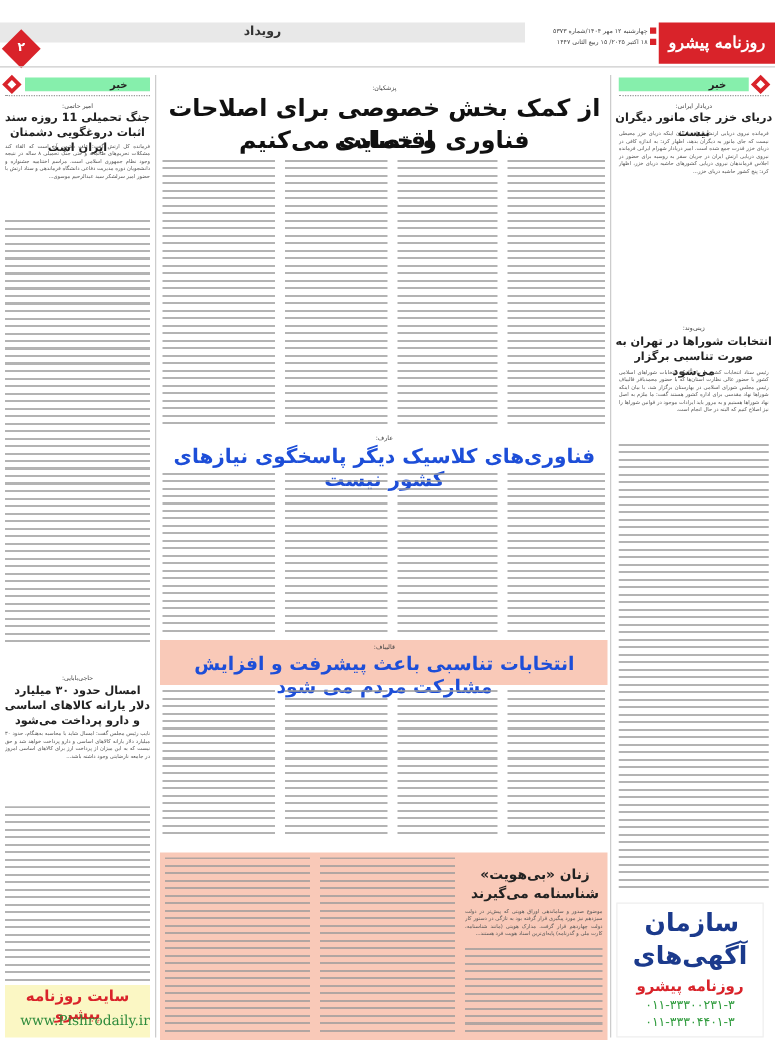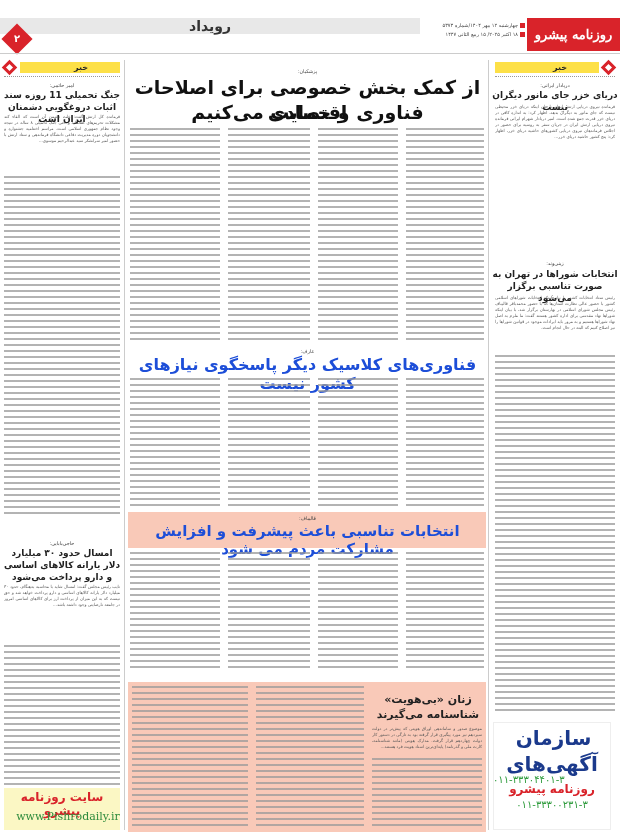--- a/index.html
+++ b/index.html
@@ -1,26 +1,26 @@
 <!DOCTYPE html>
 <html><head>
 <meta charset="utf-8">
 <style>
 *{box-sizing:border-box;margin:0;padding:0}
 body{width:620px;height:837px;background:#fff;font-family:"DejaVu Sans",sans-serif;position:relative;overflow:hidden;direction:rtl;color:#222}
 .abs{position:absolute}
 .topbar{left:0;top:18px;width:420px;height:16px;background:#e8e8e8}
-.topbar-title{left:0;top:18px;width:420px;height:16px;text-align:center;font-size:14px;font-weight:bold;line-height:16px;color:#333}
+.topbar-title{left:0;top:18px;width:420px;height:16px;text-align:center;font-size:10px;font-weight:bold;line-height:16px;color:#333}
 .pgnum{left:6px;top:28px;width:22px;height:22px;background:#d9232a;transform:rotate(45deg);}
 .pgnum-t{left:6px;top:28px;width:22px;height:22px;color:#fff;font-size:10px;font-weight:bold;text-align:center;line-height:22px}
 .hrule{left:0;top:53px;width:620px;height:1px;background:#ccc}
 .logo{left:527px;top:18px;width:93px;height:33px;background:#d9232a;color:#fff;font-family:"DejaVu Serif",serif;font-size:13px;text-align:center;line-height:33px;font-weight:bold}
 .dateline{left:430px;top:21px;width:95px;font-size:5px;line-height:9px;color:#444;text-align:right}
 .dateline span.sq{display:inline-block;width:5px;height:5px;background:#d9232a;margin-left:2px;vertical-align:middle}
-.sec{height:11px;background:#fde047;font-size:8px;font-weight:bold;line-height:11px;padding-right:32px;color:#222}
+.sec{height:11px;background:#86efac;font-size:8px;font-weight:bold;line-height:11px;padding-right:18px;color:#222}
 .sec-ic{width:11px;height:11px;border:3px solid #d9232a;transform:rotate(45deg);background:#fff}
 .col{font-size:4.2px;line-height:6.1px;color:#555;text-align:justify;overflow:hidden}
 .lines{background:repeating-linear-gradient(to bottom,#9a9a9a 0 1.6px,transparent 1.6px 6px);opacity:.75}
 .kicker{font-size:5px;color:#444;text-align:center}
 .h-small{font-size:9px;font-weight:bold;text-align:center;color:#222;line-height:12px}
 .h-big{font-size:19px;font-weight:bold;text-align:center;color:#111;line-height:25px}
 .h-mid{font-size:16px;font-weight:bold;text-align:center;color:#1d4ed8}
 .vline{width:1px;background:#ccc}
 .pinkbox{background:#f9c9b8}
 .adbox{left:493px;top:722px;width:118px;height:108px;background:#fff;border:1px solid #eee}
@@ -50,21 +50,21 @@
 <div class="abs h-small" style="left:492px;top:268px;width:126px">انتخابات شوراها در تهران به صورت تناسبی برگزار می‌شود</div>
 <div class="abs col" style="left:495px;top:295px;width:120px;height:420px">رئیس ستاد انتخابات کشور با بیان اینکه انتخابات شوراهای اسلامی کشور با حضور عالی نظارت استان‌ها که با حضور محمدباقر قالیباف رئیس مجلس شورای اسلامی در بهارستان برگزار شد، با بیان اینکه شوراها نهاد مقدسی برای اداره کشور هستند گفت: ما ملزم به اصل نهاد شوراها هستیم و به مرور باید ایرادات موجود در قوانین شوراها را نیز اصلاح کنیم که البته در حال انجام است.</div>
 <div class="abs lines" style="left:495px;top:355px;width:120px;height:360px"></div>
 <div class="abs vline" style="left:488px;top:60px;height:770px"></div>
 
 <div class="abs adbox"></div>
 <div class="abs" style="left:493px;top:726px;width:121px;text-align:center;font-size:20px;font-weight:bold;color:#1b3a8c">سازمان</div>
 <div class="abs" style="left:493px;top:752px;width:118px;text-align:center;font-size:20px;font-weight:bold;color:#1b3a8c">آگهی‌های</div>
 <div class="abs" style="left:493px;top:782px;width:118px;text-align:center;font-size:12px;font-weight:bold;color:#d9232a">روزنامه پیشرو</div>
 <div class="abs" style="left:493px;top:799px;width:118px;text-align:center;font-size:10px;color:#2e9b3c;direction:ltr">۰۱۱-۳۳۳۰۰۲۳۱-۳</div>
-<div class="abs" style="left:493px;top:774px;width:118px;font-size:10px;color:#2e9b3c;direction:ltr">۰۱۱-۳۳۳۰۴۴۰۱-۳</div>
+<div class="abs" style="left:493px;top:813px;width:118px;text-align:center;font-size:10px;color:#2e9b3c;direction:ltr">۰۱۱-۳۳۳۰۴۴۰۱-۳</div>
 
 <div class="abs sec" style="left:20px;top:62px;width:100px;">خبر</div>
 <div class="abs sec-ic" style="left:4px;top:62px;"></div>
 <div class="abs dots" style="left:4px;top:76px;width:116px"></div>
 <div class="abs kicker" style="left:4px;top:82px;width:116px">امیر حاتمی:</div>
 <div class="abs h-small" style="left:2px;top:89px;width:120px">جنگ تحمیلی 11 روزه سند اثبات دروغگویی دشمنان ایران است</div>
 <div class="abs col" style="left:4px;top:114px;width:116px;height:60px">فرمانده کل ارتش گفت: علت دشمن آن است که القاء کند مشکلات تحریم‌های ظالمانه و حتی جنگ تحمیلی ۸ ساله در نتیجه وجود نظام جمهوری اسلامی است. مراسم اختتامیه جشنواره و دانشجویان دوره مدیریت دفاعی دانشگاه فرماندهی و ستاد ارتش با حضور امیر سرلشکر سید عبدالرحیم موسوی...</div>
 <div class="abs lines" style="left:4px;top:176px;width:116px;height:340px"></div>
 <div class="abs kicker" style="left:4px;top:540px;width:116px">حاجی‌بابایی:</div>
 <div class="abs h-small" style="left:2px;top:547px;width:120px">امسال حدود ۳۰ میلیارد دلار یارانه کالاهای اساسی و دارو پرداخت می‌شود</div>

